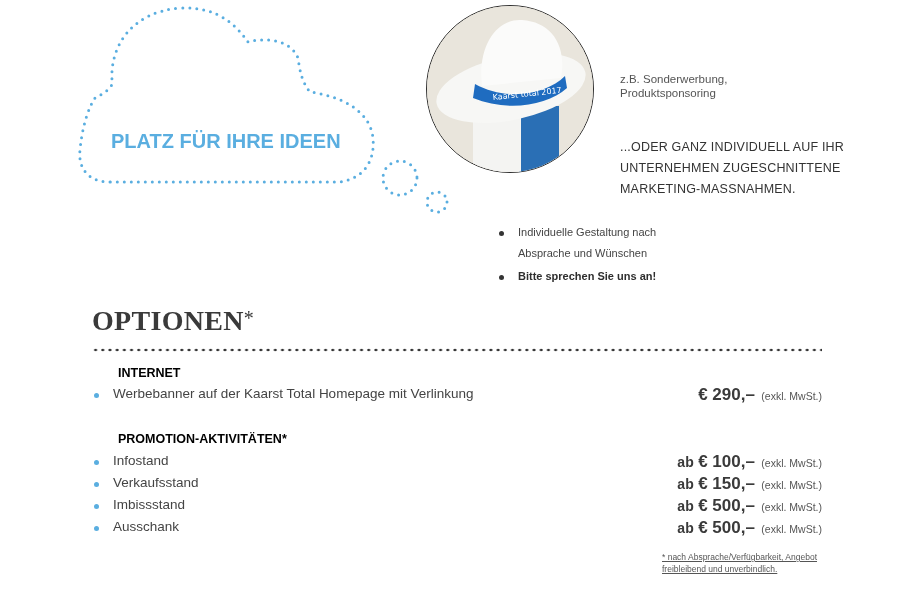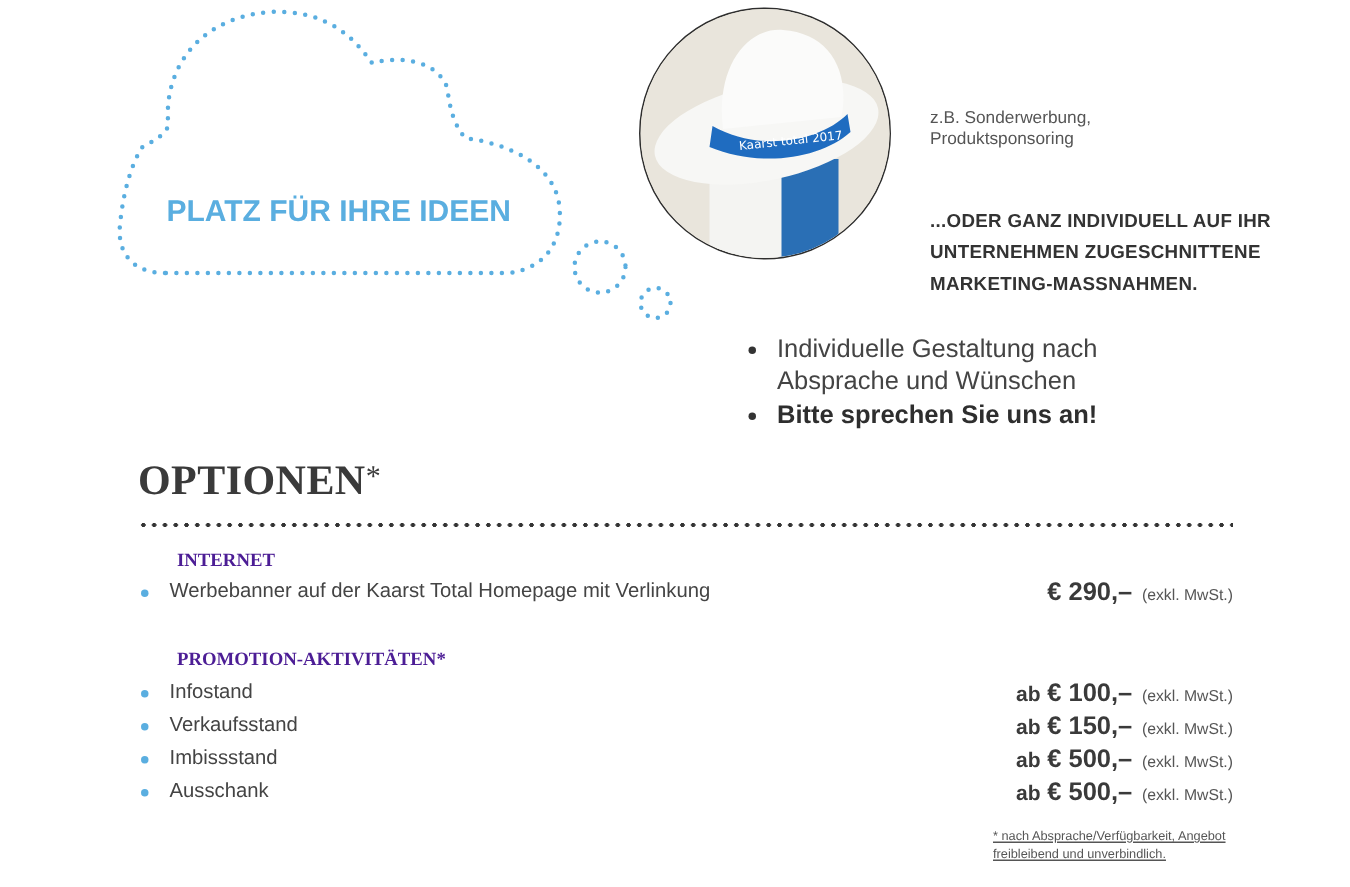--- a/index.html
+++ b/index.html
@@ -19,28 +19,28 @@
       border-radius: 50%; overflow: hidden;
       border: 1.5px solid #2e2e2e; background: #ece8df;
     }
 
     .caption-small {
       position: absolute; left: 620px; top: 72px;
       font-family: "Liberation Sans", sans-serif; font-size: 11.5px; line-height: 14px; color: #555;
     }
     .caption-big {
       position: absolute; left: 620px; top: 137px;
-      font-family: "Liberation Sans", sans-serif; font-weight: bold;
+      font-family: "Liberation Sans", sans-serif; font-weight: normal;
       font-size: 12.5px; line-height: 21px; color: #333; letter-spacing: 0.2px;
     }
 
     .bullets-top { position: absolute; left: 498px; top: 222px; list-style: none; }
     .bullets-top li {
       position: relative; padding-left: 20px;
-      font-family: "Liberation Sans", sans-serif; font-size: 17px; line-height: 21px; color: #444;
+      font-family: "Liberation Sans", sans-serif; font-size: 11px; line-height: 21px; color: #444;
     }
     .bullets-top li::before {
       content: ""; position: absolute; left: 1px; top: 9px; width: 5px; height: 5px;
       border-radius: 50%; background: #333;
     }
     .bullets-top li.bold { font-weight: bold; color: #2e2e2e; margin-top: 2px; }
 
     .opt-title {
       position: absolute; left: 92px; top: 305px;
       font-family: Liberation Serif, serif; font-weight: bold;
@@ -49,21 +49,21 @@
     .opt-title .star { font-weight: normal; font-size: 20px; vertical-align: top; position: relative; top: 2px; }
 
     .dotline {
       position: absolute; left: 92px; top: 348px; width: 730px; height: 4px;
       background-image: radial-gradient(circle, #333 1.3px, transparent 1.6px);
       background-size: 7.2px 4px; background-repeat: repeat-x;
     }
 
     .sec-head {
       position: absolute; left: 92px;
-      font-family: Liberation Serif, serif; font-weight: bold; font-size: 12.5px; color: #4c1d95; padding-left: 26px;
+      font-family: Liberation Sans, sans-serif; font-weight: bold; font-size: 12.5px; color: #000000; padding-left: 26px;
     }
     .row { position: absolute; left: 92px; width: 730px; height: 20px; }
     .row .dot {
       position: absolute; left: 2px; top: 8px; width: 5px; height: 5px; border-radius: 50%;
       background: #5aaee0;
     }
     .row .label {
       position: absolute; left: 21px; top: 1px;
       font-family: "Liberation Sans", sans-serif; font-size: 13.5px; color: #444;
     }

